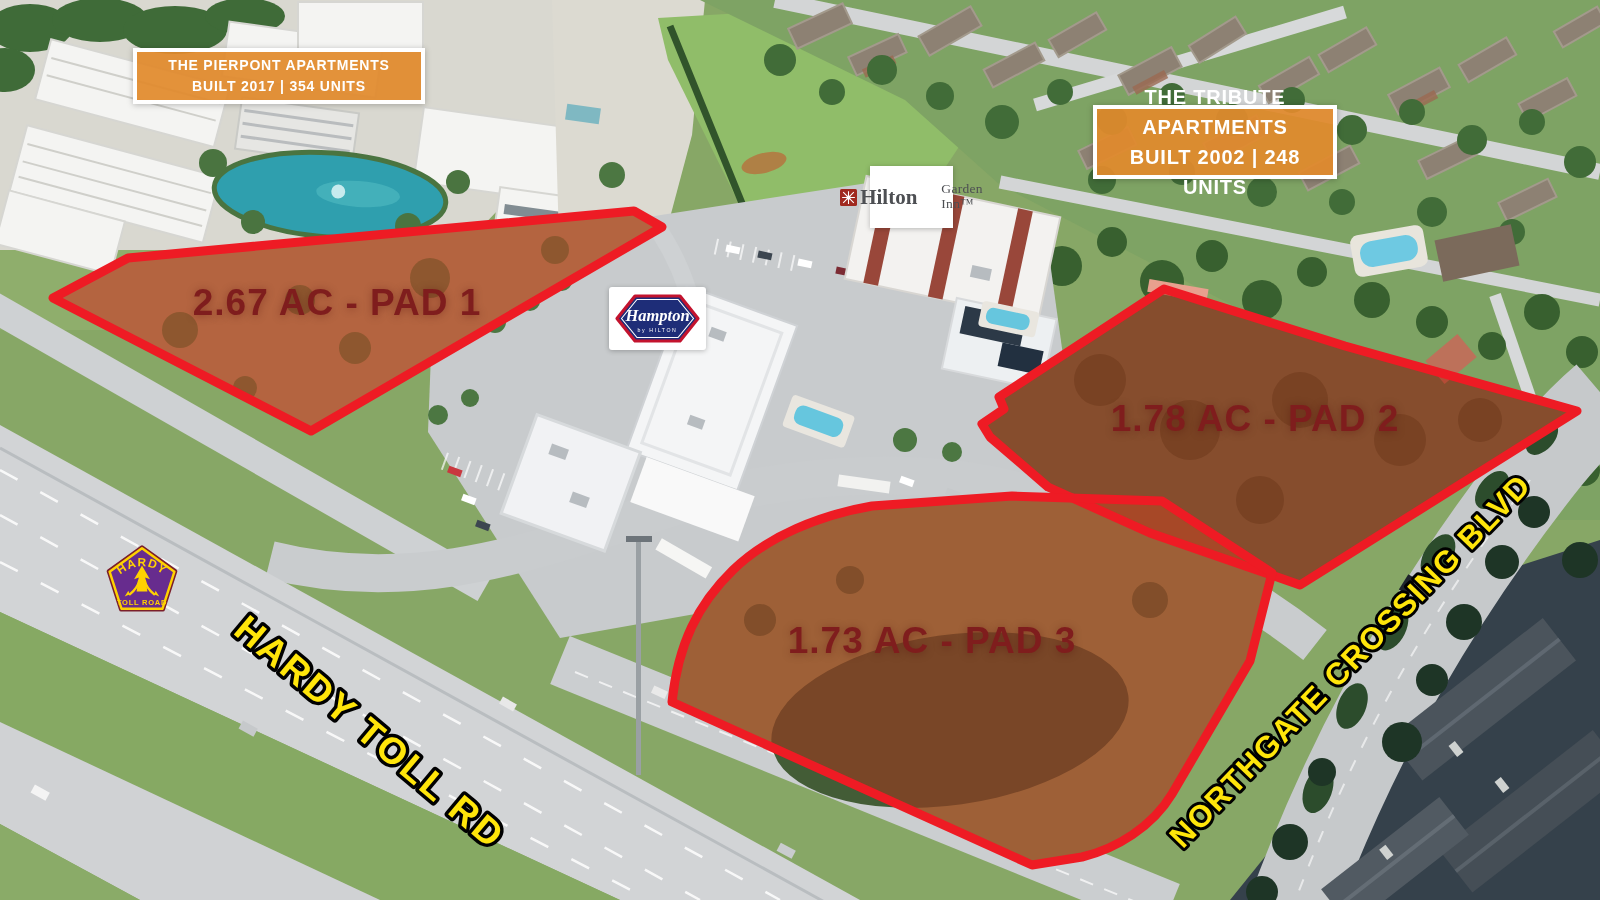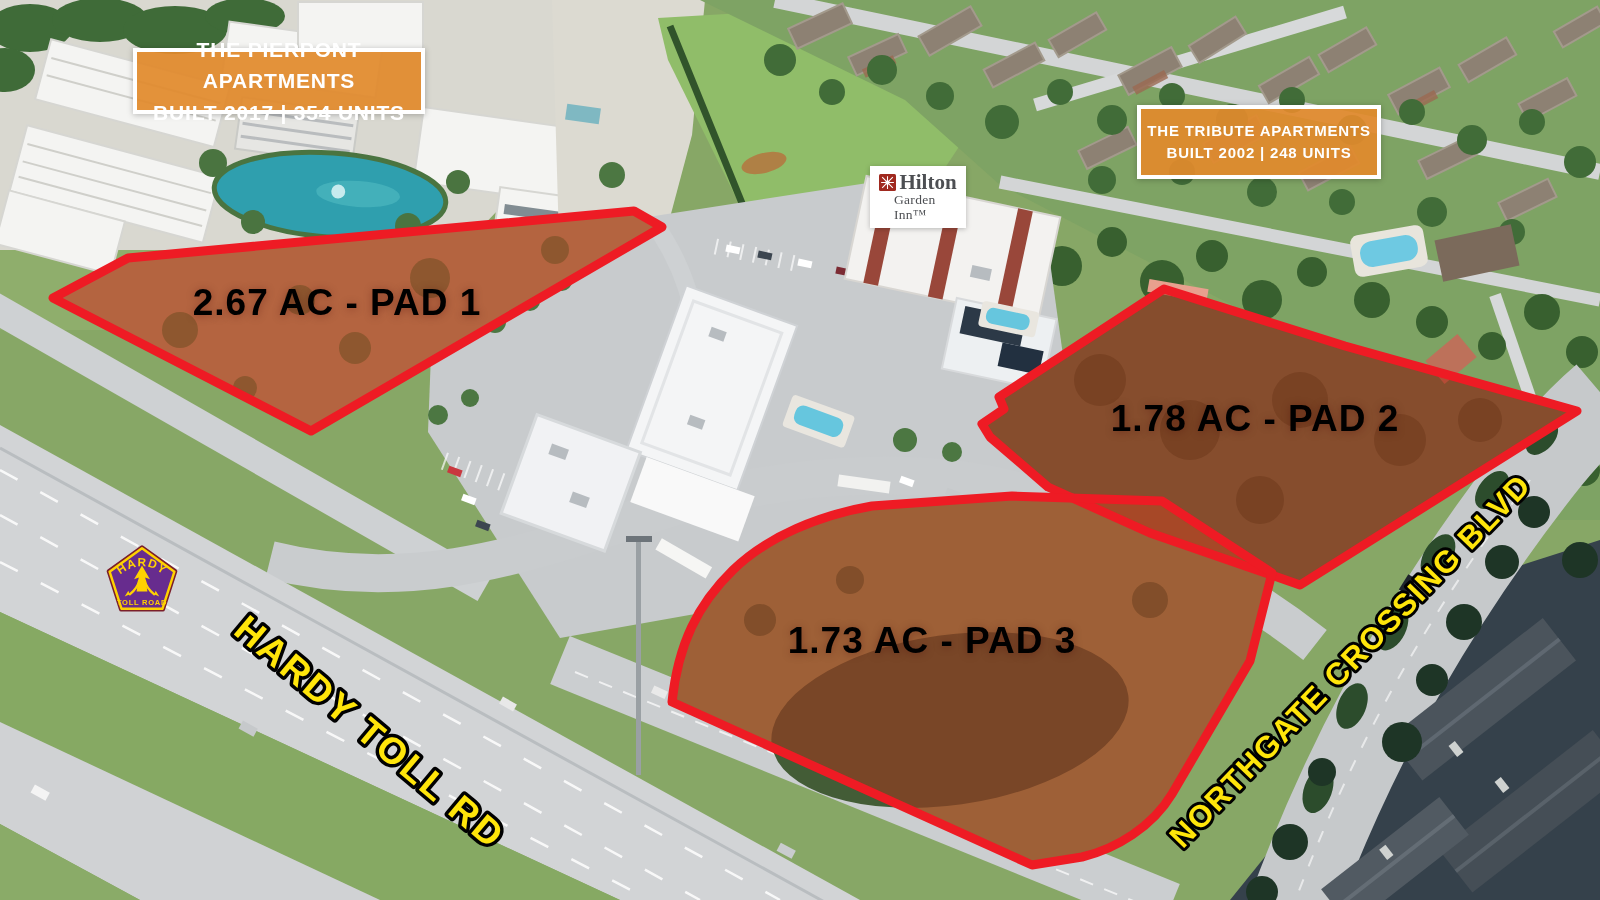--- a/index.html
+++ b/index.html
@@ -6,31 +6,31 @@
   .stage{position:relative;width:1600px;height:900px;overflow:hidden;background:#87a766;
          font-family:"Liberation Sans",sans-serif;}
   .scene{position:absolute;left:0;top:0;width:1600px;height:900px;display:block;}
 
   
   .banner{position:absolute;box-sizing:border-box;border:4px solid #fff;
           background:rgba(225,138,44,.93);color:#fff;text-align:center;
           display:flex;flex-direction:column;justify-content:center;
           font-weight:700;letter-spacing:.8px;line-height:1.5;
           box-shadow:0 1px 6px rgba(0,0,0,.25);}
-  .banner-pierpont{left:133px;top:48px;width:292px;height:66px;font-size:21px;text-align:center;}
-  .banner-tribute{left:1093px;top:105px;width:244px;height:74px;font-size:15px;margin-left:44px;}
-
-  
-  .pad-label{position:absolute;transform:translate(-50%,-50%);color:#000000;font-weight:700;
+  .banner-pierpont{left:133px;top:48px;width:292px;height:56px;font-size:14px;text-align:center;}
+  .banner-tribute{left:1093px;top:105px;width:244px;height:74px;font-size:20px;}
+
+  
+  .pad-label{position:absolute;transform:translate(-50%,-50%);color:#7f1d1d;font-weight:700;
              font-size:37px;letter-spacing:1px;white-space:nowrap;
              text-shadow:0 1px 8px rgba(70,0,0,.35);}
 
   
-  .hgi{position:absolute;left:870px;top:166px;width:96px;height:62px;background:#fff;
-       box-shadow:0 1px 5px rgba(0,0,0,.25);display:flex;flex-direction:column;
+  .hgi{position:absolute;left:870px;top:166px;width:83px;height:62px;background:#fff;
+       box-shadow:0 1px 5px rgba(0,0,0,.25);display:flex;flex-direction:row;
        align-items:center;justify-content:center;color:#4d4f53;
        font-family:"Liberation Serif",serif;}
   .hgi .row1{display:flex;align-items:center;gap:3px;}
   .hgi .hilton{font-size:21px;font-weight:700;line-height:1;}
   .hgi .gi{font-size:13.5px;line-height:1.1;letter-spacing:.3px;margin-left:24px;}
 
   
   .hampton{position:absolute;left:609px;top:287px;width:97px;height:63px;background:#fff;
            border-radius:3px;box-shadow:0 1px 5px rgba(0,0,0,.25);
            display:flex;align-items:center;justify-content:center;}
@@ -415,20 +415,28 @@
       <svg width="17" height="17" viewBox="0 0 16 16">
         <rect x="0" y="0" width="16" height="16" rx="1.5" fill="#a0291f"></rect>
         <path d="M2 8 H14 M8 2 V14 M3 3 L13 13 M13 3 L3 13" stroke="#fff" stroke-width="1"></path>
         <circle cx="8" cy="8" r="2" fill="#fff"></circle>
       </svg>
       <span class="hilton">Hilton</span>
     </div>
     <span class="gi">Garden Inn™</span>
   </div>
 
+  <div class="hampton">
+    <svg width="89" height="55" viewBox="0 0 89 55">
+      <path d="M4 27.5 L22 5 L67 5 L85 27.5 L67 50 L22 50 Z" fill="#1e2d78" stroke="#c3132e" stroke-width="3.2" stroke-linejoin="round"></path>
+      <path d="M8.5 27.5 L24 8.5 L65 8.5 L80.5 27.5 L65 46.5 L24 46.5 Z" fill="none" stroke="#ffffff" stroke-width="1.1"></path>
+      <text x="44.5" y="30" text-anchor="middle" fill="#ffffff" font-family="Liberation Serif,serif" font-style="italic" font-weight="700" font-size="16.5">Hampton</text>
+      <text x="44.5" y="41" text-anchor="middle" fill="#ffffff" font-family="Liberation Sans,sans-serif" font-size="5.2" letter-spacing="1.6">by HILTON</text>
+    </svg>
+  </div>
 
   <svg class="shield" viewBox="0 0 100 92">
     <path d="M50 3 L96 36 L79 89 L21 89 L4 36 Z" fill="#672c8e" stroke="#7a1f2b" stroke-width="6" stroke-linejoin="round"></path>
     <path d="M50 4 L95 36.5 L78.5 88 L21.5 88 L5 36.5 Z" fill="#672c8e" stroke="#ffd200" stroke-width="3.4" stroke-linejoin="round"></path>
     <defs>
         <path id="hardyArc" d="M16 44 Q50 14 84 44" fill="none"></path>
       </defs>
     <text font-size="16.5" font-weight="700" fill="#ffd200" letter-spacing="1.5" font-family="Liberation Sans,sans-serif">
       <textPath href="#hardyArc" startOffset="50%" text-anchor="middle">HARDY</textPath>
     </text>

